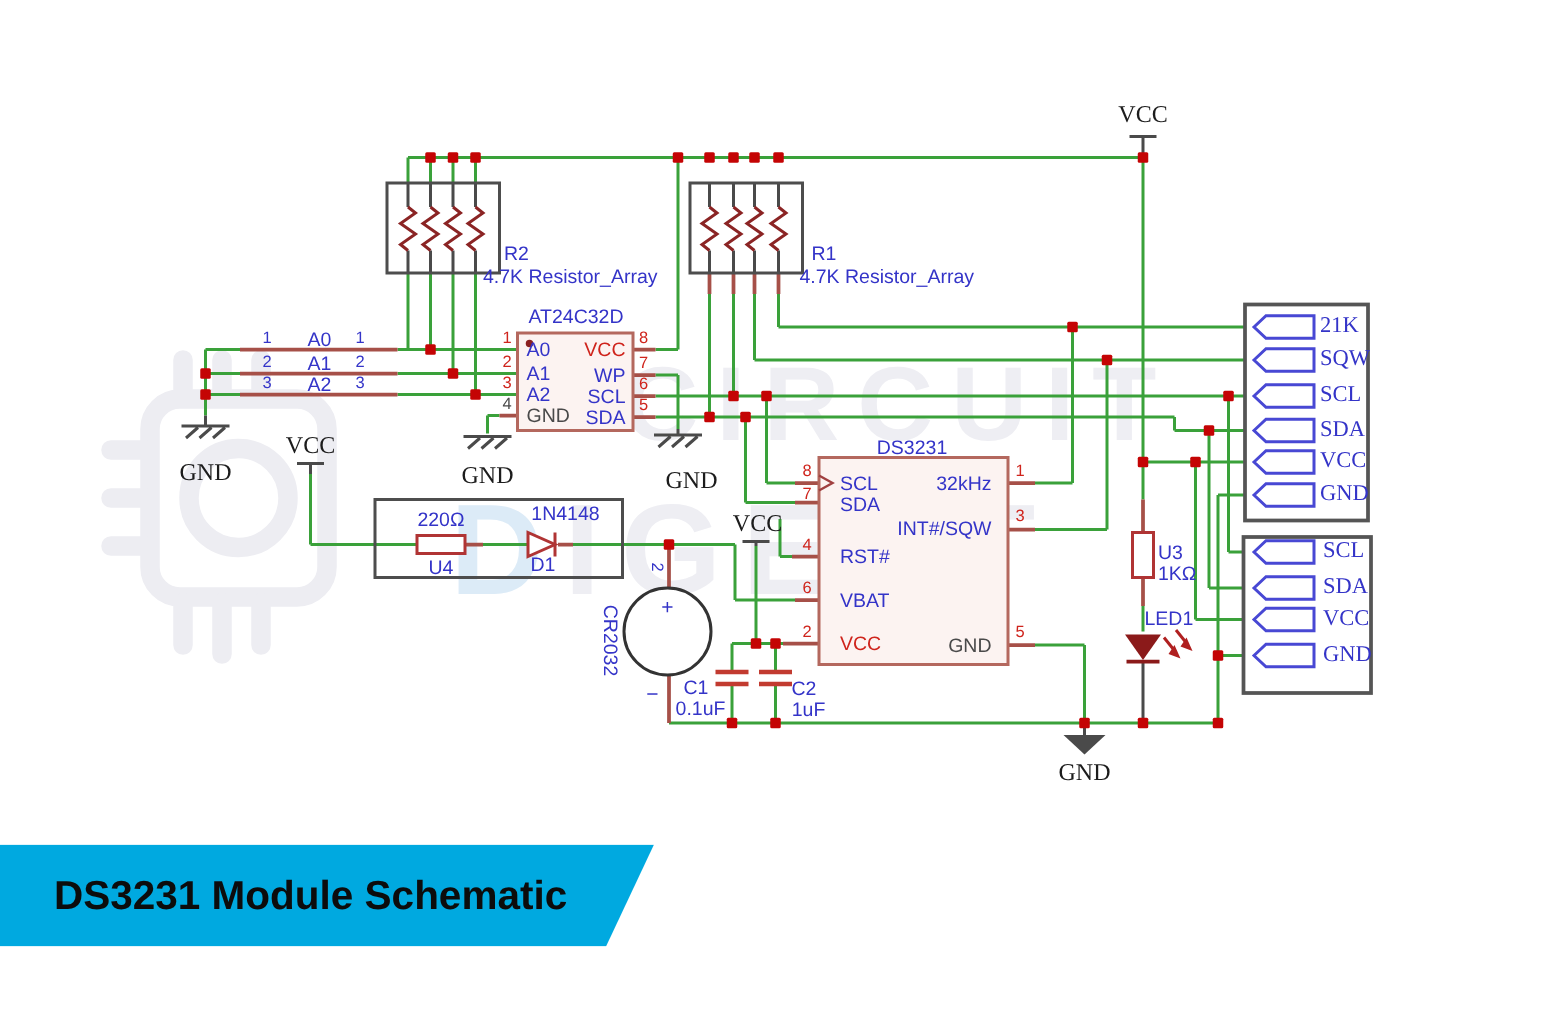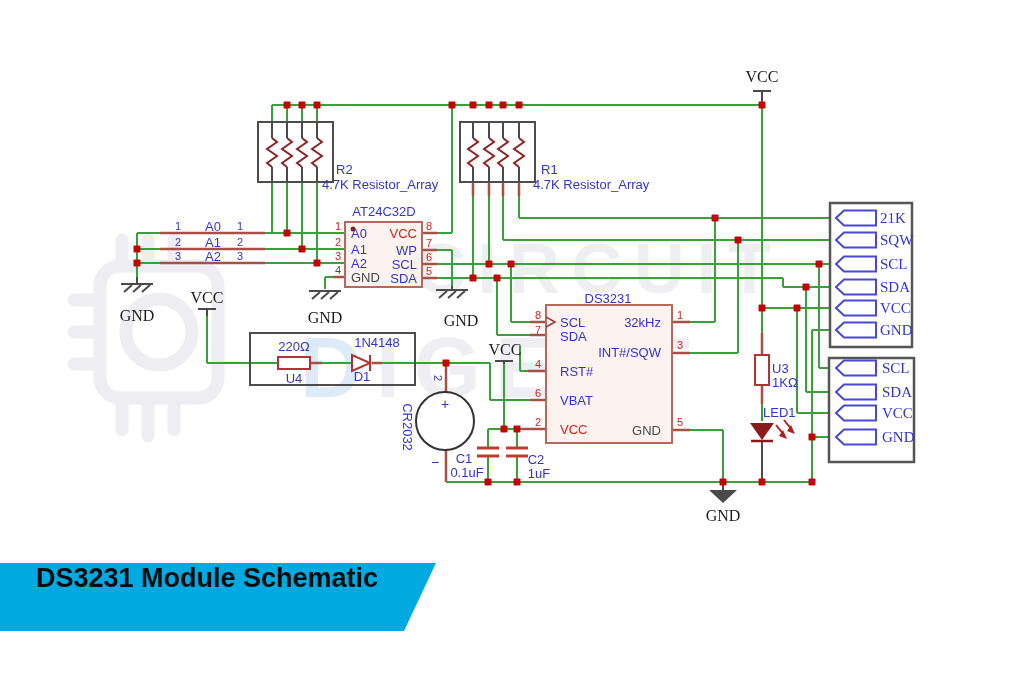--- a/index.html
+++ b/index.html
@@ -4,21 +4,21 @@
 <style>
   html,body{margin:0;padding:0;background:#fff;}
   #stage{position:relative;width:1031px;height:688px;background:#ffffff;overflow:hidden;
          font-family:"Liberation Sans",sans-serif;}
   #wm{position:absolute;inset:0;z-index:0;}
   .wmtxt{position:absolute;font-weight:bold;color:#eeeef3;line-height:1;user-select:none;}
   #schsvg{position:absolute;left:0;top:0;z-index:1;}
   #labels{position:absolute;inset:0;z-index:2;}
   .lbl{position:absolute;white-space:nowrap;line-height:1;}
   #banner{position:absolute;left:0;top:563px;width:436px;height:68px;z-index:3;
-          clip-path:polygon(0 0,436px 0,404px 68px,0 68px);display:flex;align-items:flex-start;}
+          clip-path:polygon(0 0,436px 0,404px 68px,0 68px);display:flex;align-items:center;}
   #banner span{margin-left:36px;font-size:27px;font-weight:bold;color:#0c0c0c;
           font-family:"Liberation Sans",sans-serif;}
 </style>
 </head>
 <body>
 
 <div id="stage">
 
   <div id="wm">
     <div class="wmtxt" style="left:415px;top:234px;font-size:70px;letter-spacing:12px;">CIRCUIT</div>

